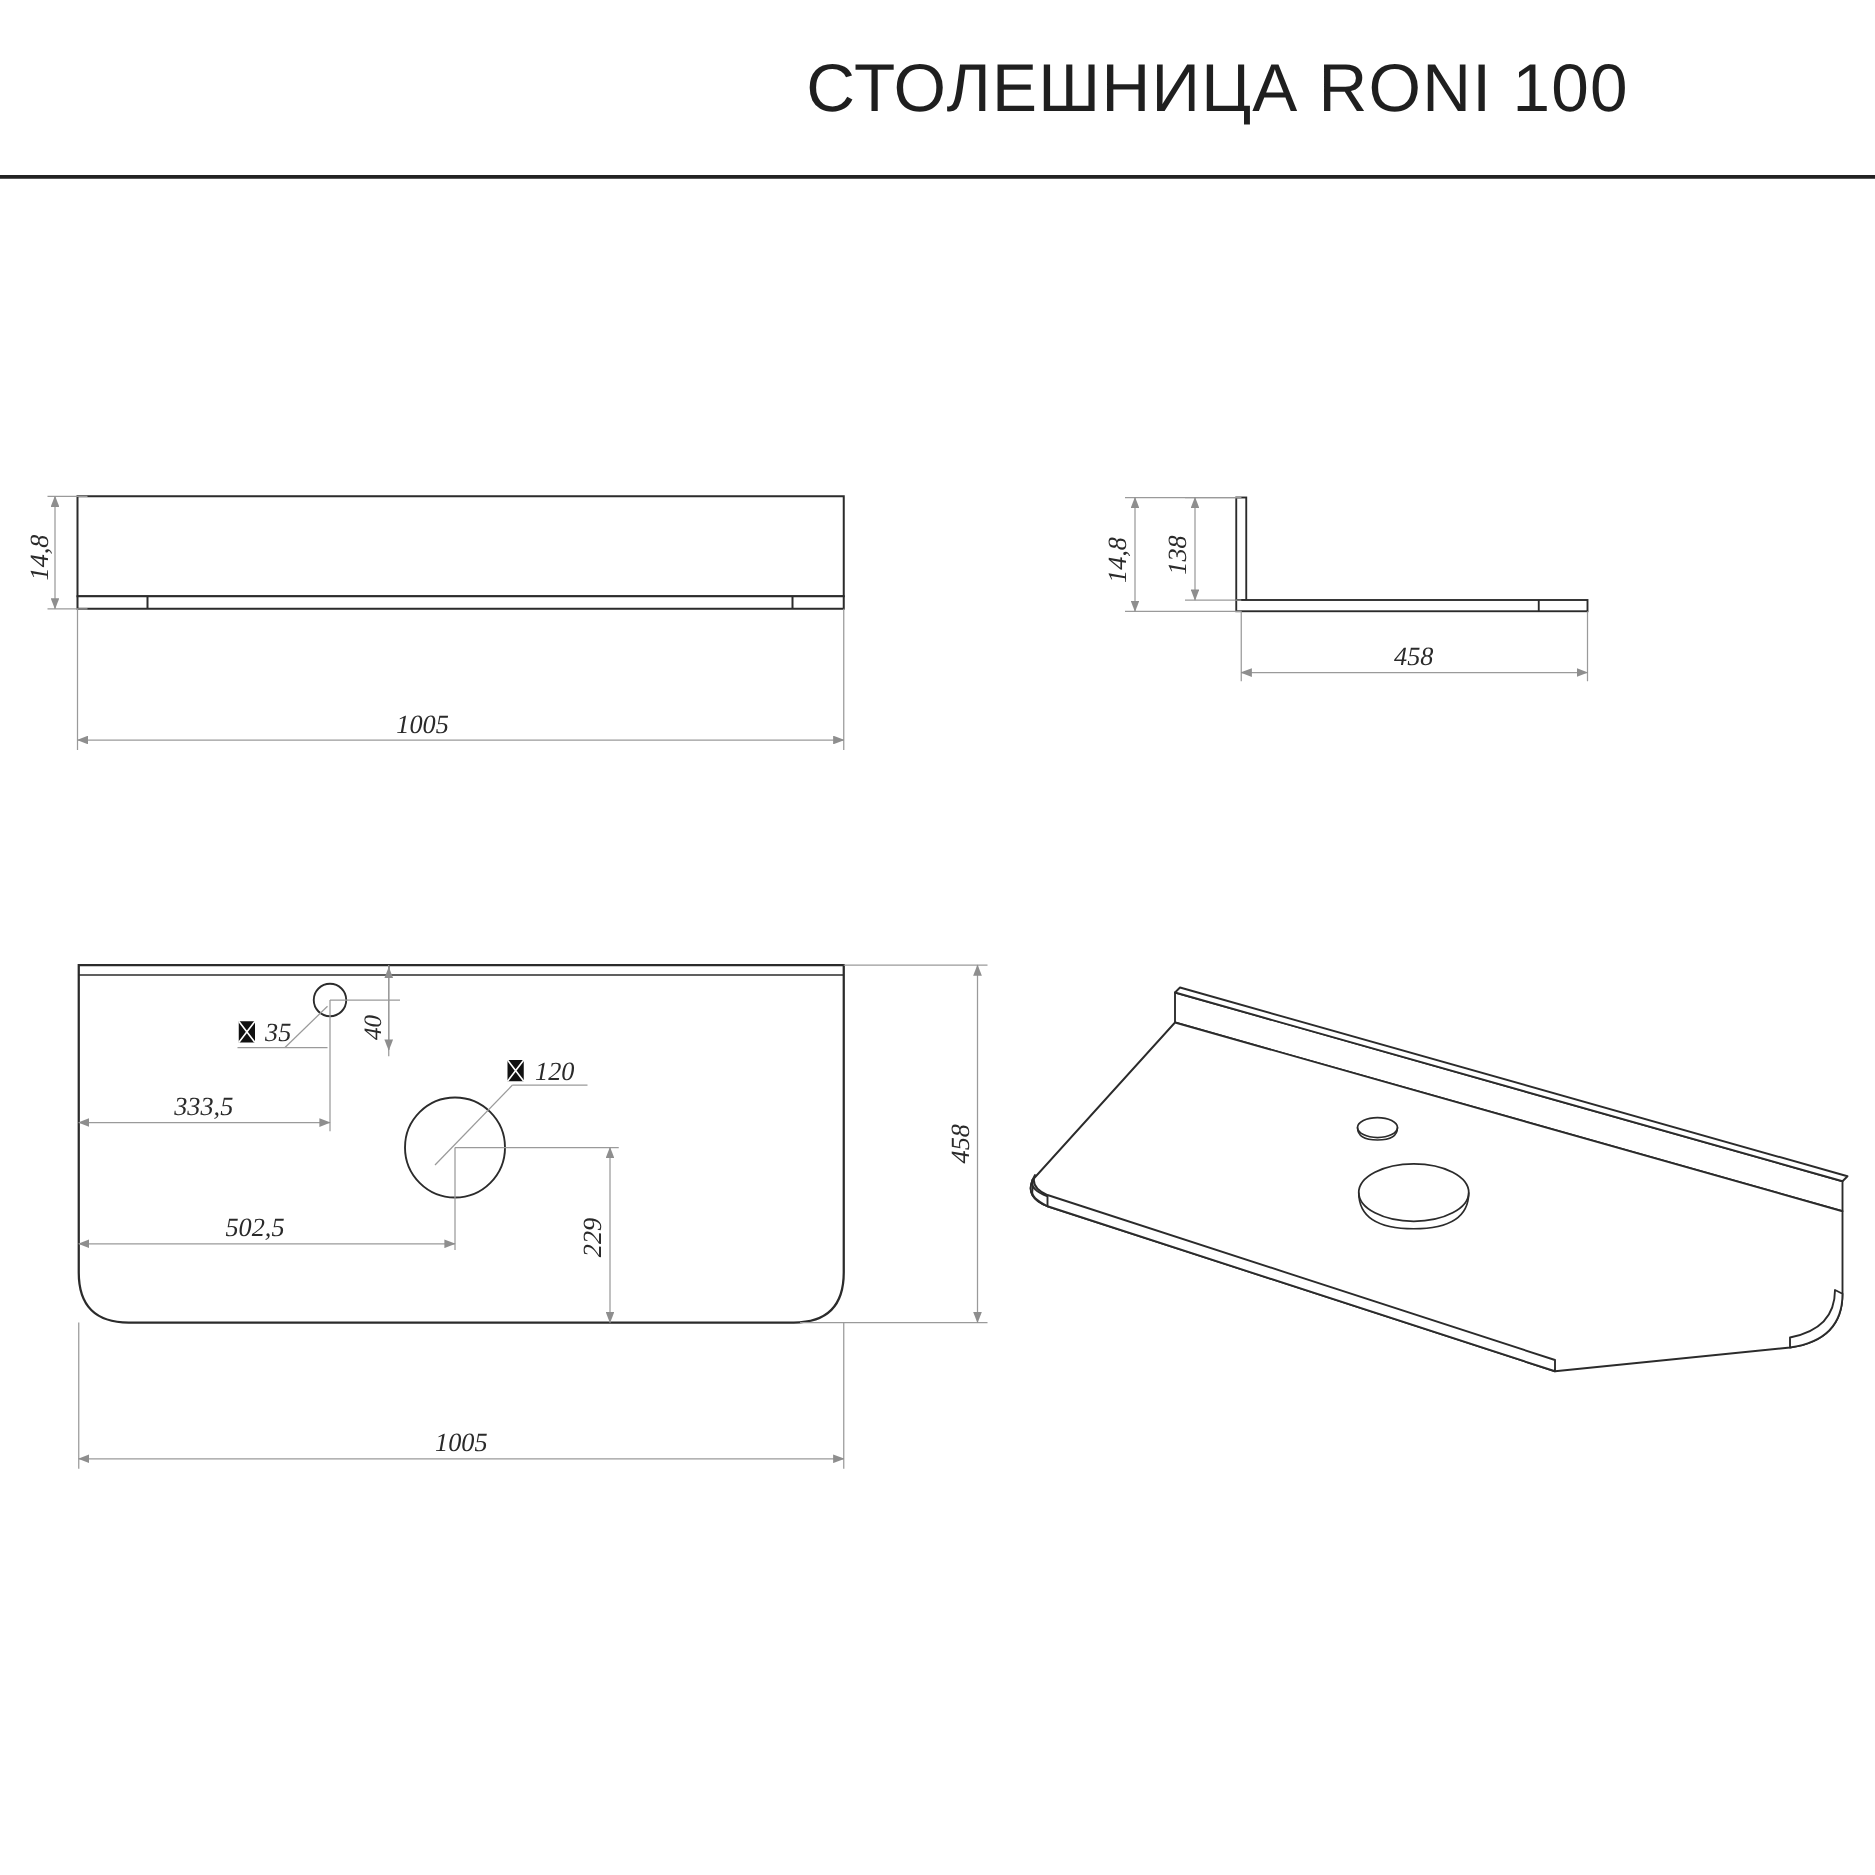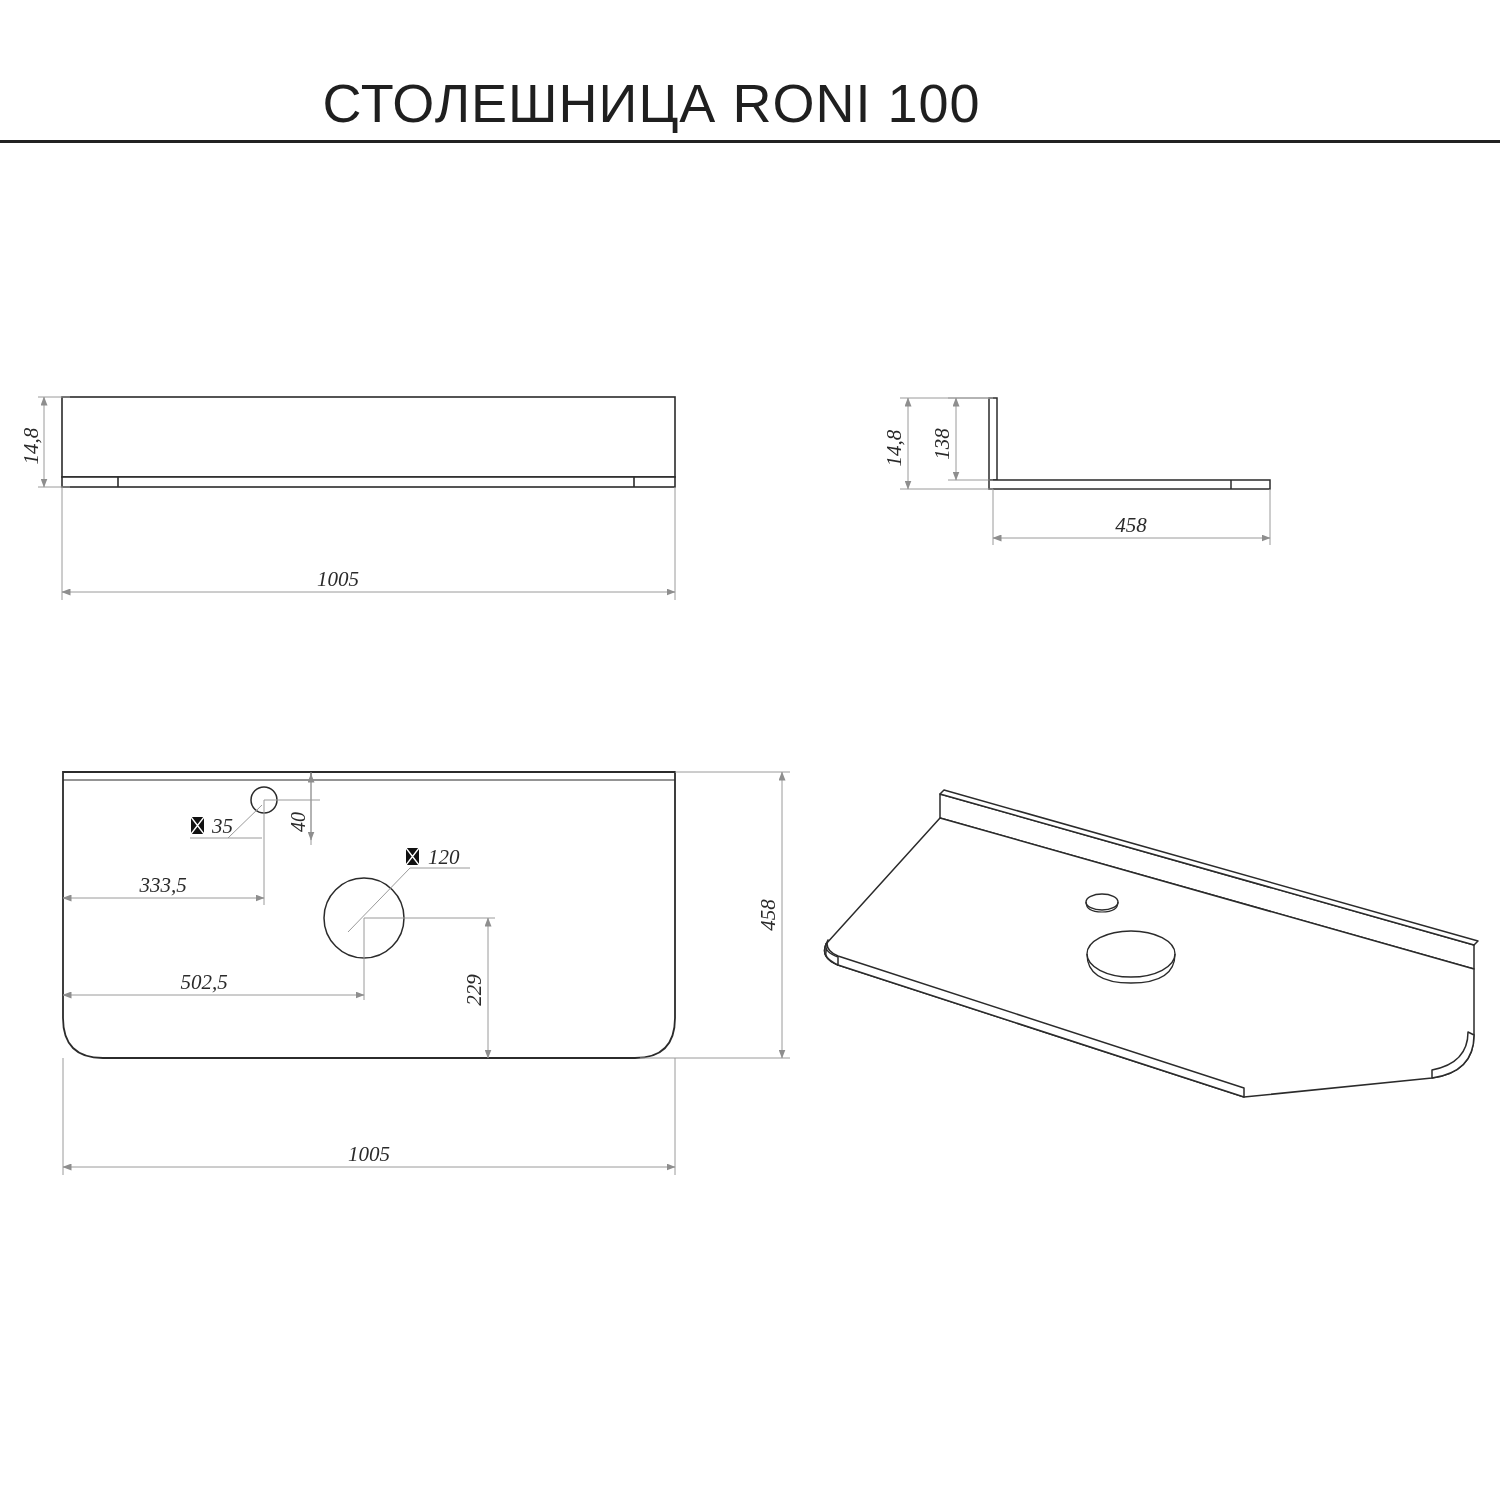--- a/index.html
+++ b/index.html
@@ -19,27 +19,26 @@
     position: absolute;
     left: 0; top: 0;
     width: 1500px;
     height: 1500px;
   }
   .title-text {
     position: absolute;
     left: 0;
     top: 40px;
     width: 1303px;
-    text-align: center;
+    text-align: right;
     font-size: 54px;
     font-weight: 400;
     letter-spacing: 1px;
     color: #1f1f1f;
     font-family: "Liberation Sans", sans-serif;
-    margin-top: 32px;
   }
   .header-rule {
     position: absolute;
     left: 0;
     top: 140px;
     width: 1500px;
     height: 3px;
     background: #222222;
   }
   svg.draw {

